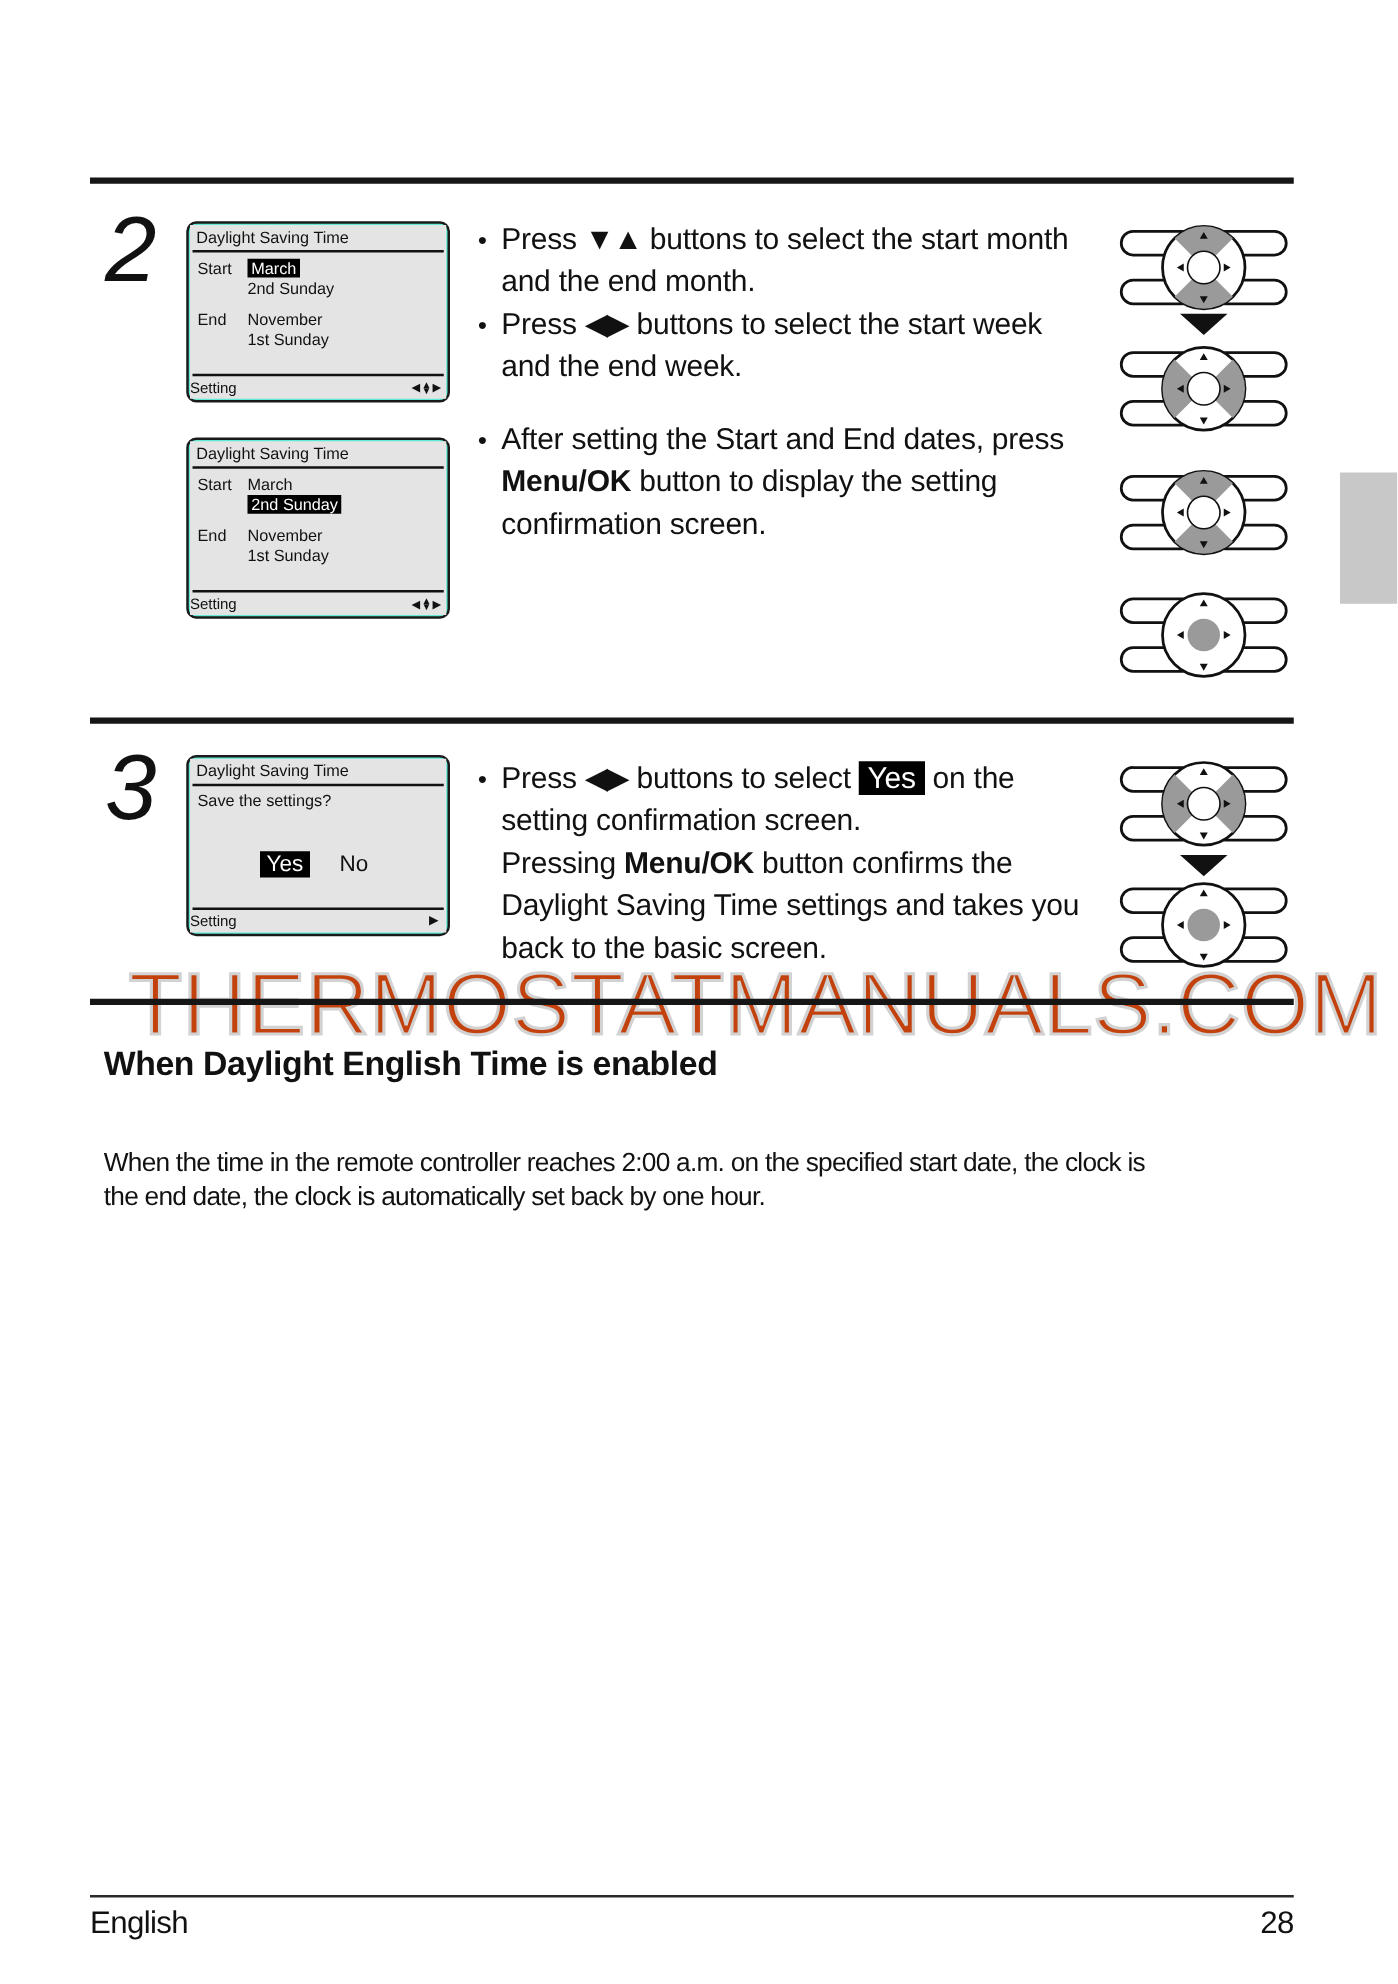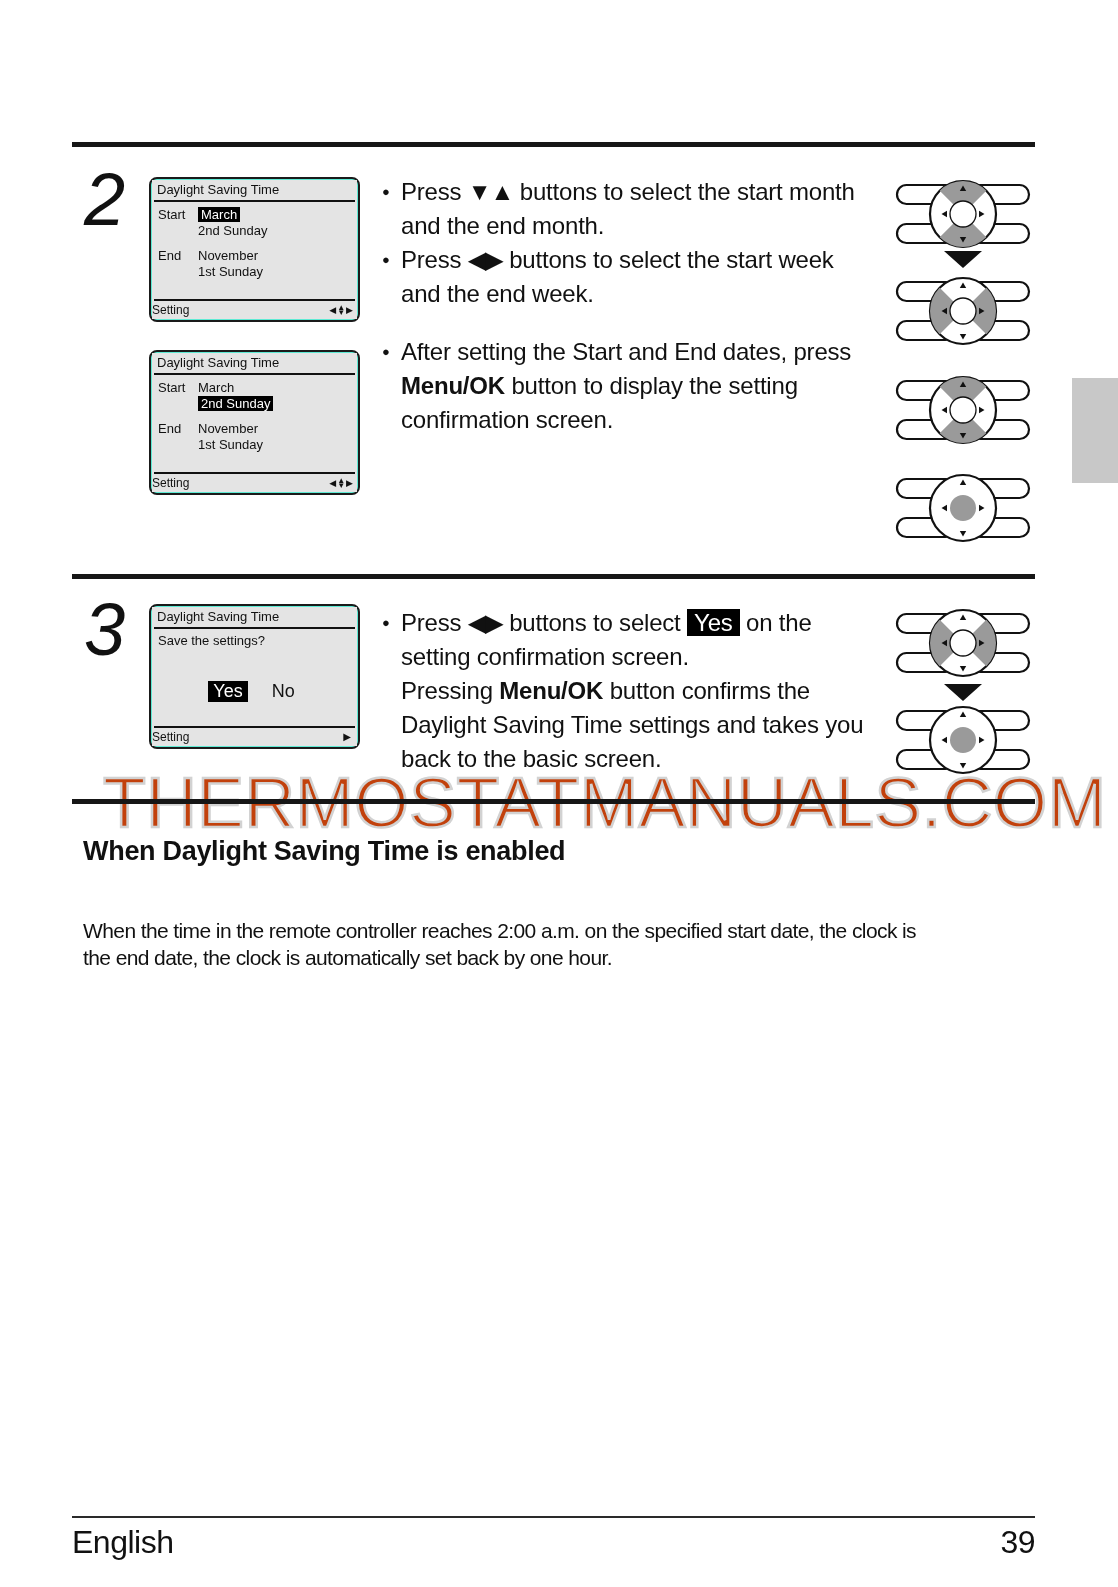--- a/index.html
+++ b/index.html
@@ -58,21 +58,21 @@
 
   .side-tab{position:absolute;left:1072px;top:378px;width:46px;height:105px;background:#c8c8c8;}
 
   .sec-heading{position:absolute;left:83px;top:836px;font-size:27px;font-weight:bold;
                letter-spacing:-0.3px;white-space:nowrap;}
   .sec-body{position:absolute;left:83px;top:917px;font-size:21px;line-height:27px;
             letter-spacing:-0.6px;}
   .sec-body div{white-space:nowrap;}
 
   .page-footer{position:absolute;left:72px;top:1524px;width:963px;display:flex;
-               justify-content:space-between;font-size:32px;letter-spacing:-0.5px;}
+               justify-content:space-between;font-size:25px;letter-spacing:-0.5px;}
 </style>
 </head>
 <body>
 
 <div class="page">
 
   <div class="watermark">THERMOSTATMANUALS.COM</div>
 
   <div class="rule" style="top:142px"></div>
 
@@ -284,25 +284,25 @@
     <polygon points="68,7.5 64.8,13 71.2,13" fill="#111"></polygon>
     <polygon points="68,64.5 64.8,59 71.2,59" fill="#111"></polygon>
     <polygon points="46.5,36 52,32.8 52,39.2" fill="#111"></polygon>
     <polygon points="89.5,36 84,32.8 84,39.2" fill="#111"></polygon>
   </svg></div>
 
   <div class="rule over" style="top:799px"></div>
 
   <div class="side-tab"></div>
 
-  <div class="sec-heading">When Daylight Saving Time is enabled</div>
+  <div class="sec-heading">When Daylight English Time is enabled</div>
   <div class="sec-body">
     <div>When the time in the remote controller reaches 2:00 a.m. on the specified start date, the clock is</div>
     <div>the end date, the clock is automatically set back by one hour.</div>
   </div>
 
   <div class="rule thin" style="top:1516px"></div>
   <div class="page-footer">
     <span>English</span>
-    <span>39</span>
+    <span>28</span>
   </div>
 
 </div>
 
 </body></html>

